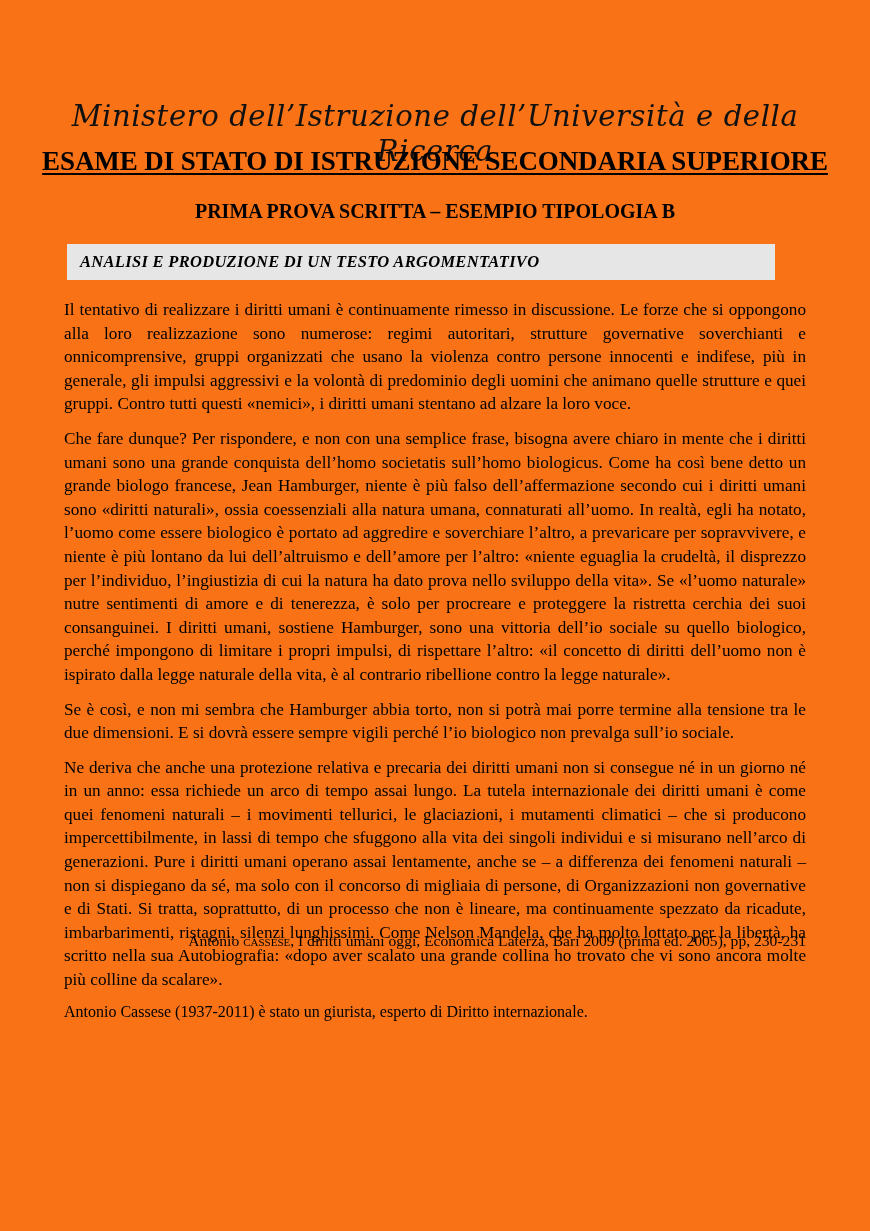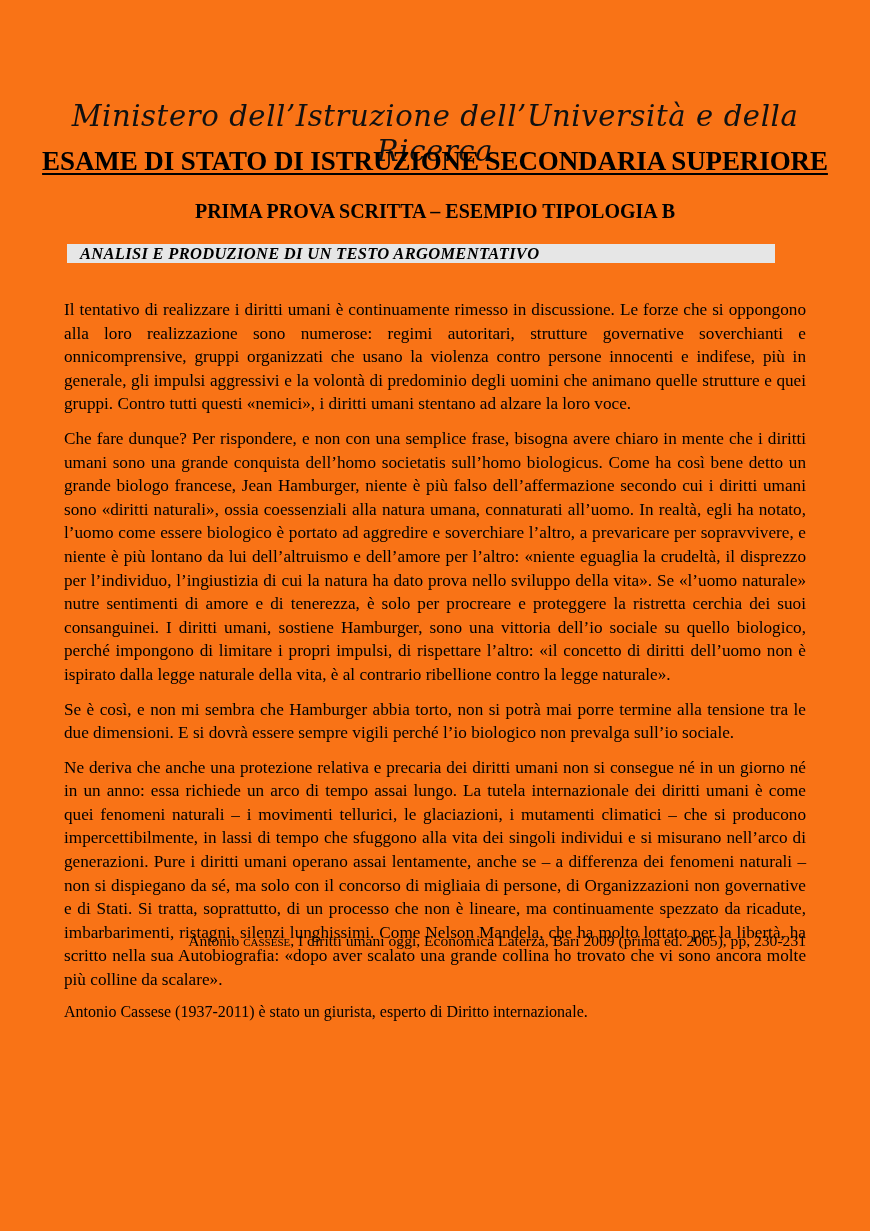--- a/index.html
+++ b/index.html
@@ -58,21 +58,21 @@
     font-weight: bold;
     font-size: 20px;
   }
 
   
   .section-band {
     position: absolute;
     top: 244px;
     left: 67px;
     width: 708px;
-    height: 19px;
+    height: 36px;
     background: #e6e6e6;
     display: flex;
     align-items: center;
   }
   .section-band-label {
     padding-left: 13px;
     font-family: "Liberation Serif", "DejaVu Serif", serif;
     font-weight: bold;
     font-style: italic;
     font-size: 16.5px;

